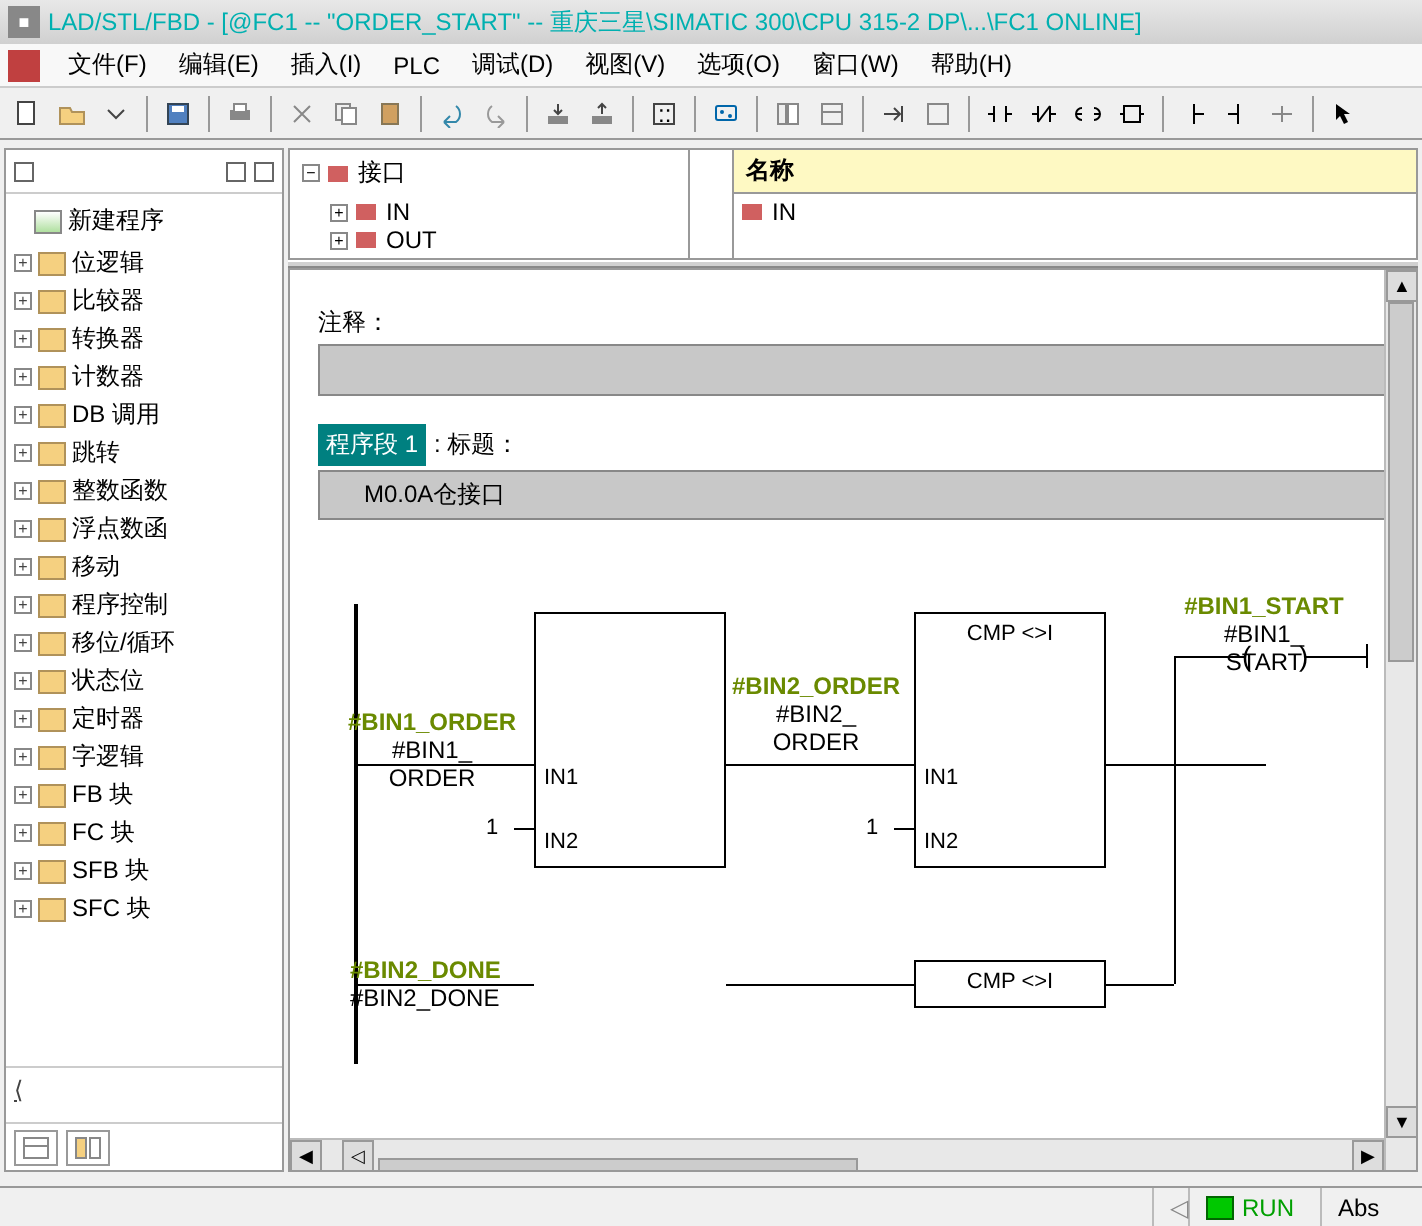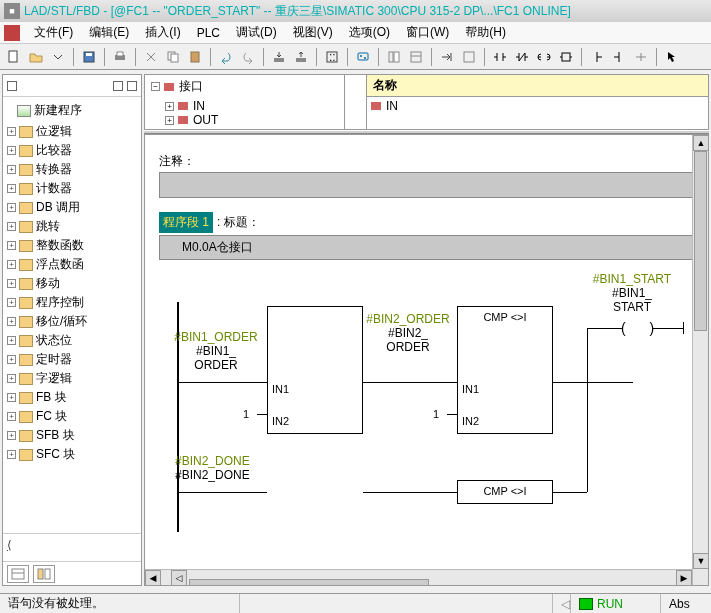--- a/index.html
+++ b/index.html
@@ -43,35 +43,35 @@
 .if-icon { width: 10px; height: 8px; background: #d06060; margin-right: 3px; }
 
 .hsplit { height: 4px; background: #d0d0d0; cursor: ns-resize; border-top: 1px solid #fff; border-bottom: 1px solid #888;}
 
 .editor-panel { flex: 1; border: 1px solid #999; background: #fff; overflow: auto; position: relative; }
 .editor-content { padding: 10px 14px; }
 
 .section-label { margin: 6px 0; }
 .comment-box { background: #c8c8c8; border: 1px solid #888; height: 26px; padding: 3px 6px; margin-bottom: 14px; }
 .segment-hdr { display: flex; align-items: center; margin-bottom: 2px; }
-.seg-badge { background: #008080; color: #fde047; padding: 2px 4px; margin-right: 4px; }
+.seg-badge { background: #008080; color: #ffffff; padding: 2px 4px; margin-right: 4px; }
 .seg-title { color: #000; }
 .seg-comment { background: #c8c8c8; border: 1px solid #888; padding: 3px 22px; margin-bottom: 22px; }
 
 .ladder-area { position: relative; height: 260px; }
 .rail-left { position: absolute; left: 18px; top: 20px; width: 2px; height: 230px; background: #000; }
 .wire-h { position: absolute; height: 1px; background: #000; }
 .wire-v { position: absolute; width: 1px; background: #000; }
 
 .cmp-box { position: absolute; border: 1px solid #000; background: #fff; width: 96px; }
 .cmp-header { text-align: center; padding: 4px 0 10px 0; font-size: 11px; border-bottom: none; }
 .cmp-pin { position: absolute; font-size: 11px; }
 
 .sym-label { position: absolute; font-size: 11px; text-align: center; }
-.sym-green { color: #6a8a00; font-weight: normal; }
+.sym-green { color: #6a8a00; font-weight: bold; margin-top: 24px; }
 .sym-black { color: #000; }
 
 .coil { position: absolute; }
 .coil-paren { font-size: 14px; letter-spacing: 10px; }
 
 .status-bar { position: absolute; bottom: 0; left: 0; right: 0; height: 20px; background: #f0f0f0; border-top: 1px solid #999; display: flex; align-items: center; }
 .status-cell { border-right: 1px solid #bbb; padding: 0 8px; height: 100%; display: flex; align-items: center; }
 .status-spacer { flex: 1; border-right: 1px solid #bbb; height: 100%; }
 .run-box { width: 14px; height: 12px; background: #00c800; border: 1px solid #060; margin-right: 4px; }
 
@@ -523,21 +523,20 @@
           <div class="scroll-thumb" style="position:absolute; left:2px; top:1px; height:12px; width:240px;"></div>
         </div>
         <div class="scroll-btn">▶</div>
       </div>
     </div>
 
   </div>
 </div>
 
 <div class="status-bar">
-  <div class="status-cell" style="flex:0 0 240px">语句没有被处理。</div>
   <div class="status-spacer"></div>
   <div class="status-cell" style="width:18px; color:#888">◁</div>
-  <div class="status-cell" style="width:90px">
+  <div class="status-cell" style="width:66px">
     <span class="run-box"></span>
     <span style="color:#00a000">RUN</span>
   </div>
   <div class="status-cell" style="width:50px; border-right:none">Abs</div>
 </div>
 
 </body></html>

